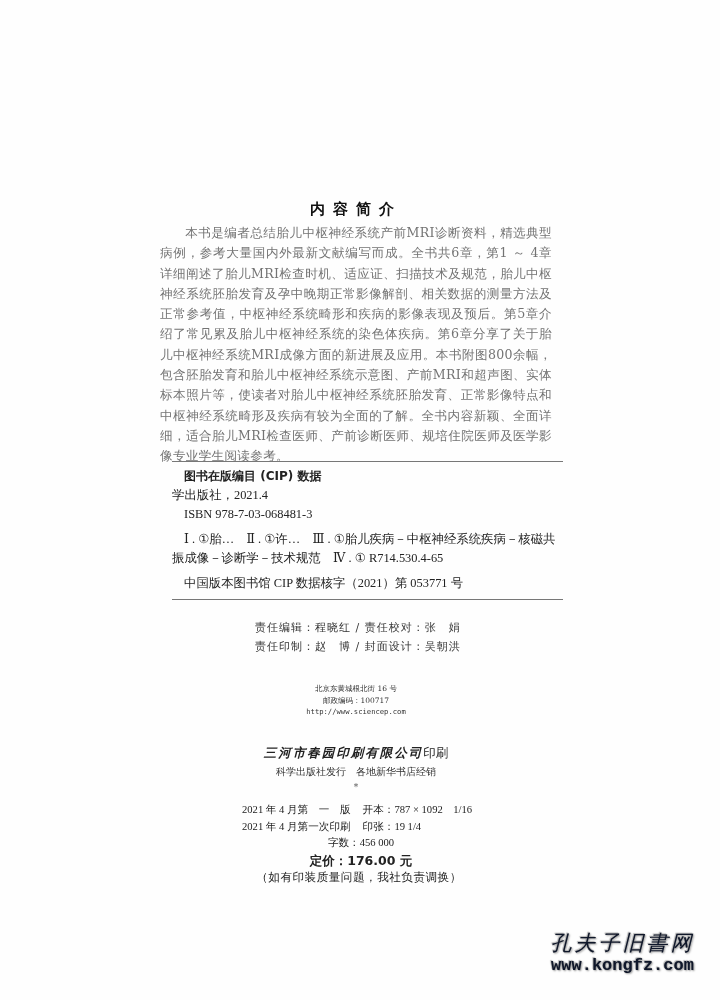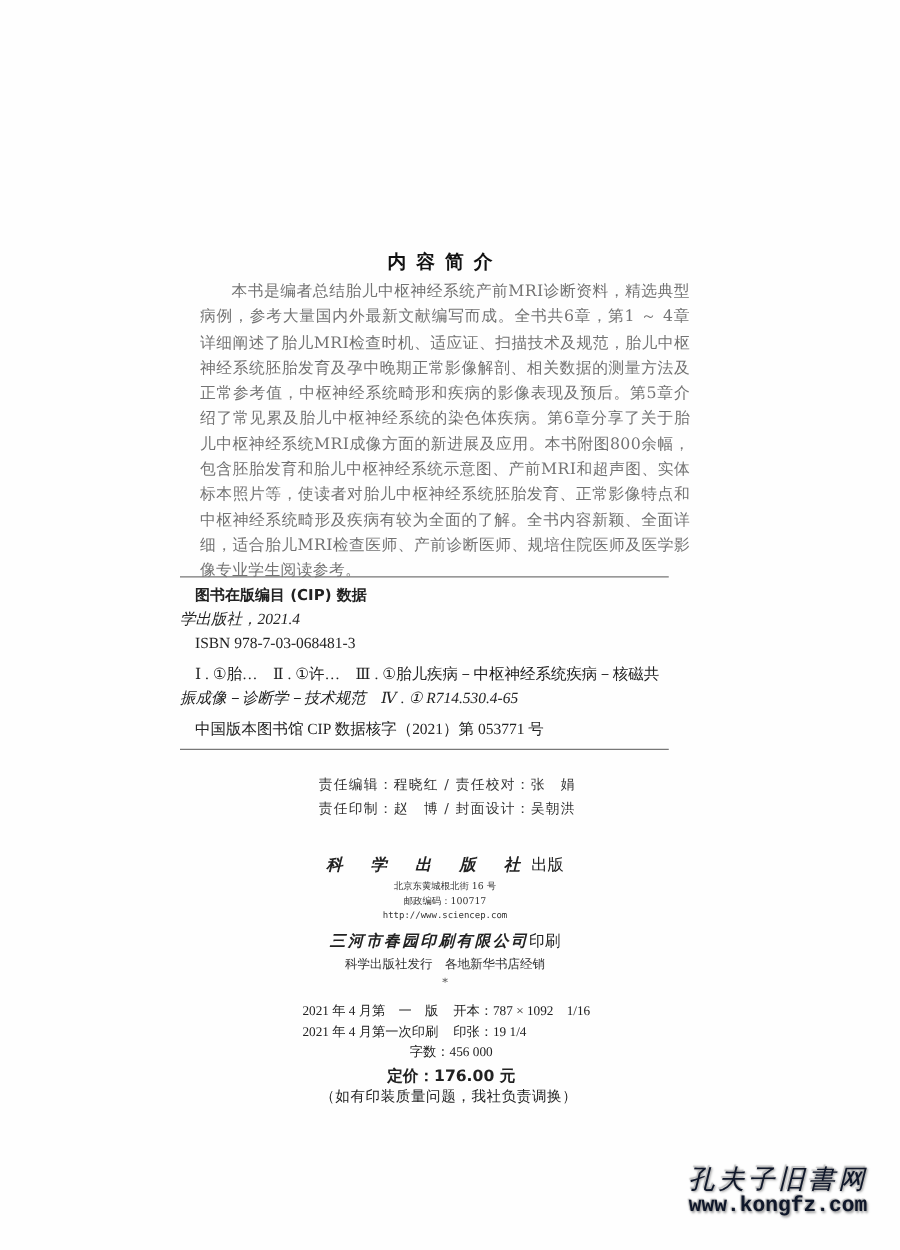--- a/index.html
+++ b/index.html
@@ -43,21 +43,21 @@
       line-height: 20.3px;
       text-align: justify;
       text-indent: 2em;
       color: #737373;
       letter-spacing: 0.3px;
     }
     
     .cip-block {
       position: absolute;
       top: 461px;
-      left: 144px;
+      left: 172px;
       width: 391px;
       border-top: 1px solid #777;
       border-bottom: 1px solid #777;
       padding: 4px 0 6px 0;
       font-family: "Liberation Serif", "DejaVu Serif", serif;
       font-size: 12.4px;
       color: #222;
     }
     .cip-heading {
       font-family: "DejaVu Sans", "Liberation Sans", sans-serif;
@@ -66,21 +66,20 @@
       padding-left: 12px;
       line-height: 20px;
     }
     .cip-line {
       line-height: 19px;
       text-indent: 12px;
       text-align: justify;
     }
     .cip-line.wrap {
       text-indent: 0;
-      font-style: italic;
     }
     .cip-gap { height: 6px; }
     .cip-approval {
       line-height: 20px;
       padding-left: 12px;
       margin-top: 5px;
     }
     
     .credits {
       position: absolute;
@@ -239,23 +238,20 @@
     <div class="cip-line wrap">振成像－诊断学－技术规范　Ⅳ . ① R714.530.4-65</div>
     <div class="cip-approval">中国版本图书馆 CIP 数据核字（2021）第 053771 号</div>
   </div>
 
   <div class="credits">
     <div>责任编辑：程晓红 / 责任校对：张　娟</div>
     <div>责任印制：赵　博 / 封面设计：吴朝洪</div>
   </div>
 
   <div class="publisher">
-    <div class="publisher-name">
-      <span class="calli">科 学 出 版 社</span><span class="plain">出版</span>
-    </div>
     <div class="publisher-addr">北京东黄城根北街 16 号</div>
     <div class="publisher-addr">邮政编码：100717</div>
     <div class="publisher-url">http://www.sciencep.com</div>
   </div>
 
   <div class="printer">
     <div class="printer-name">
       <span class="calli">三河市春园印刷有限公司</span><span class="plain">印刷</span>
     </div>
     <div class="distribution">科学出版社发行　各地新华书店经销</div>

